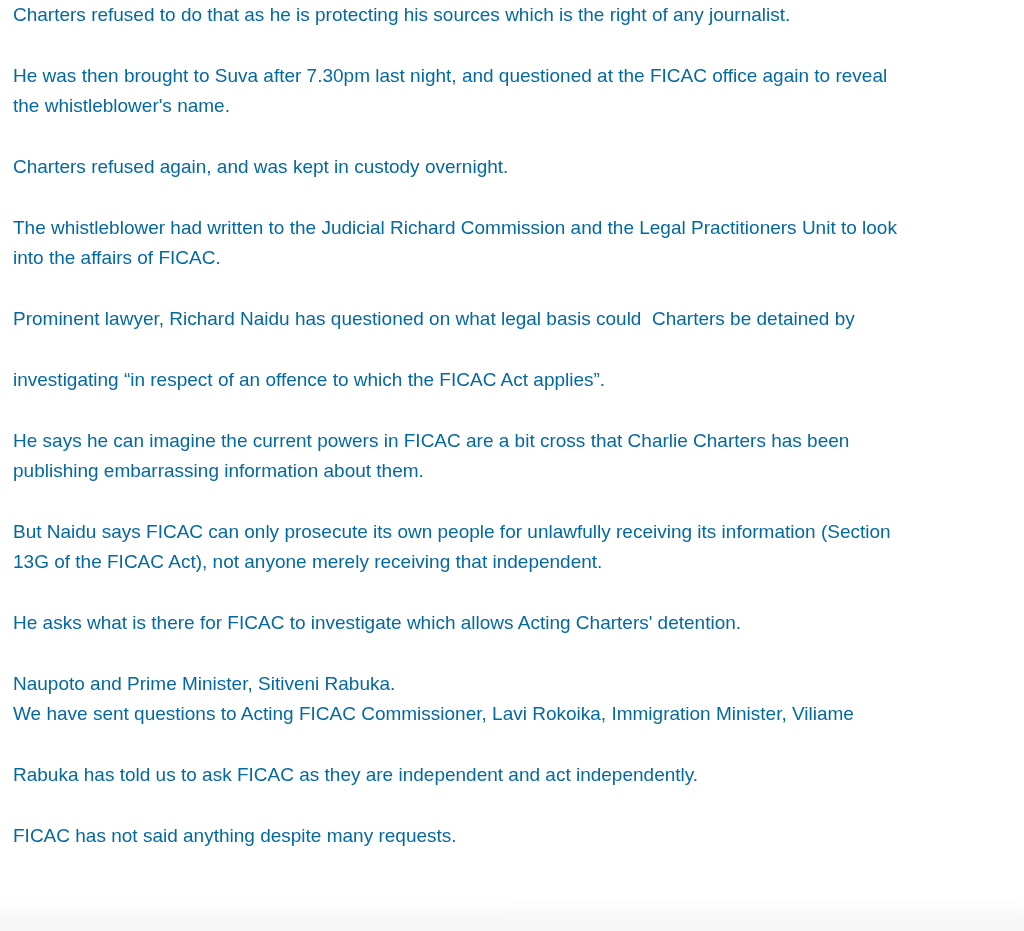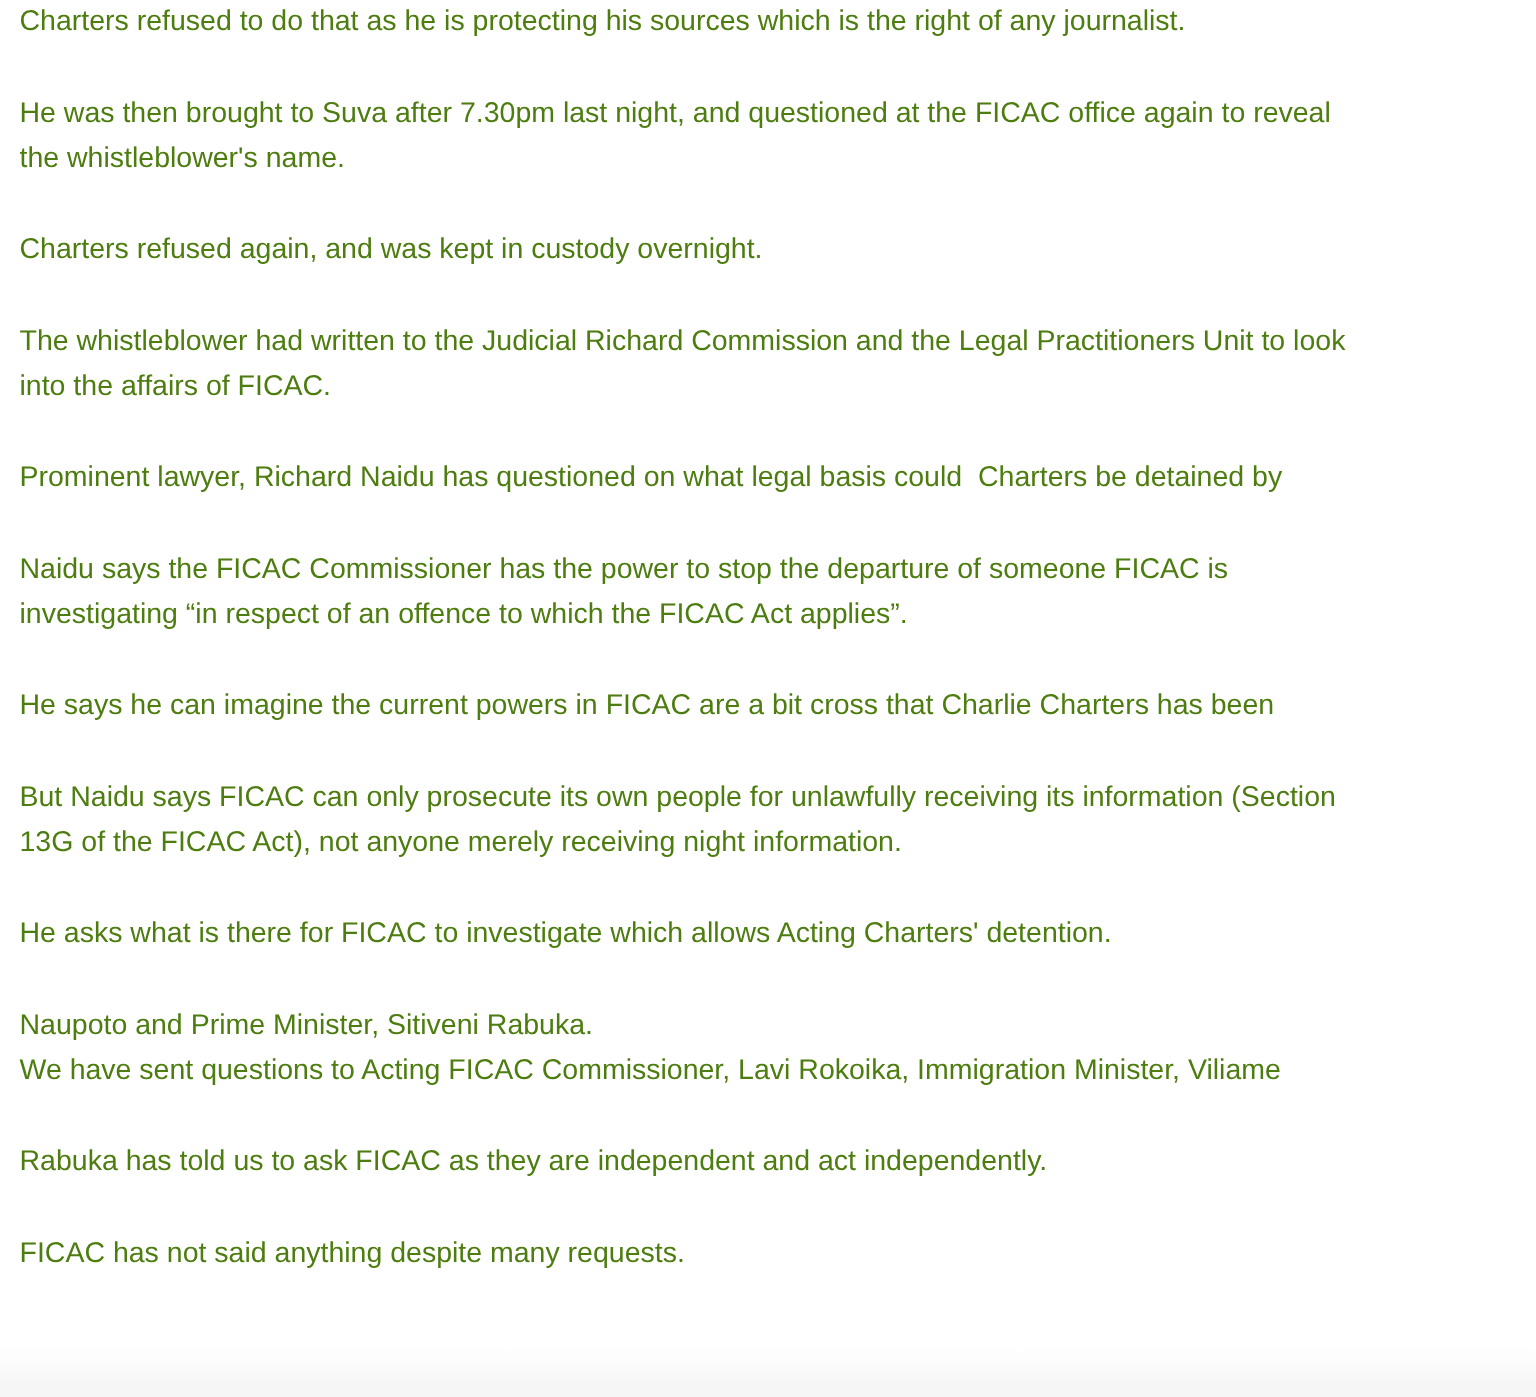--- a/index.html
+++ b/index.html
@@ -10,21 +10,21 @@
     height: 931px;
     overflow: hidden;
   }
   .article {
     box-sizing: border-box;
     width: 1024px;
     padding: 0 10px 0 13px;
     font-family: "Liberation Sans", "DejaVu Sans", sans-serif;
     font-size: 19px;
     line-height: 30px;
-    color: #4d7c0f;
+    color: #0369a1;
     -webkit-font-smoothing: antialiased;
   }
   .para {
     margin: 0 0 31px 0;
     padding: 0;
   }
   .line {
     display: block;
     white-space: pre; 
   }
@@ -59,31 +59,31 @@
   <p class="para">
     <span class="line">The whistleblower had written to the Judicial Richard Commission and the Legal Practitioners Unit to look</span>
     <span class="line">into the affairs of FICAC.</span>
   </p>
 
   <p class="para">
     <span class="line">Prominent lawyer, Richard Naidu has questioned on what legal basis could  Charters be detained by</span>
   </p>
 
   <p class="para">
-    <span class="line">Naidu says the FICAC Commissioner has the power to stop the departure of someone FICAC is</span>
     <span class="line">investigating “in respect of an offence to which the FICAC Act applies”.</span>
   </p>
 
   <p class="para">
     <span class="line">He says he can imagine the current powers in FICAC are a bit cross that Charlie Charters has been</span>
+    <span class="line">publishing embarrassing information about them.</span>
   </p>
 
   <p class="para">
     <span class="line">But Naidu says FICAC can only prosecute its own people for unlawfully receiving its information (Section</span>
-    <span class="line">13G of the FICAC Act), not anyone merely receiving night information.</span>
+    <span class="line">13G of the FICAC Act), not anyone merely receiving that independent.</span>
   </p>
 
   <p class="para">
     <span class="line">He asks what is there for FICAC to investigate which allows Acting Charters' detention.</span>
   </p>
 
   <p class="para">
     <span class="line">Naupoto and Prime Minister, Sitiveni Rabuka.</span>
     <span class="line">We have sent questions to Acting FICAC Commissioner, Lavi Rokoika, Immigration Minister, Viliame</span>
   </p>

